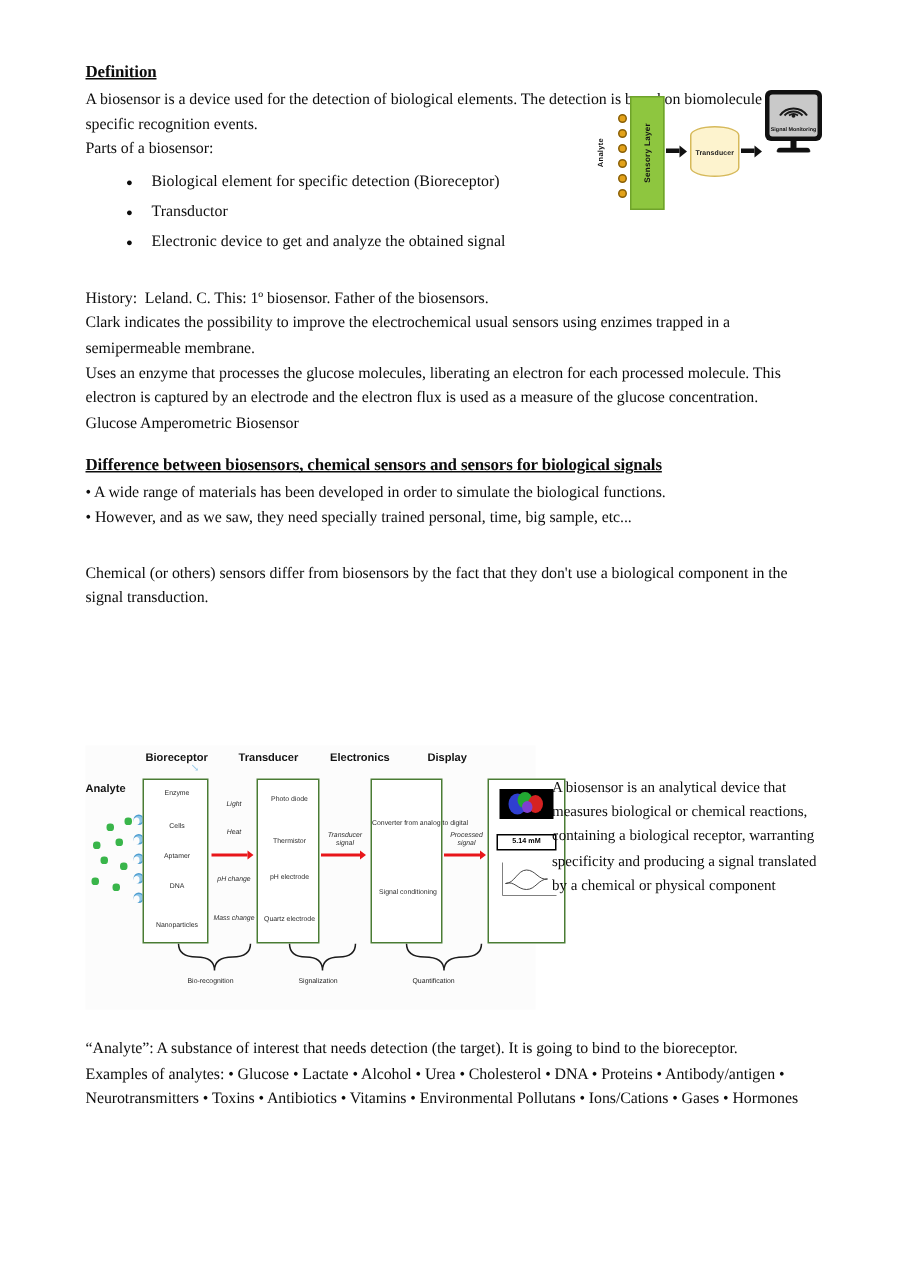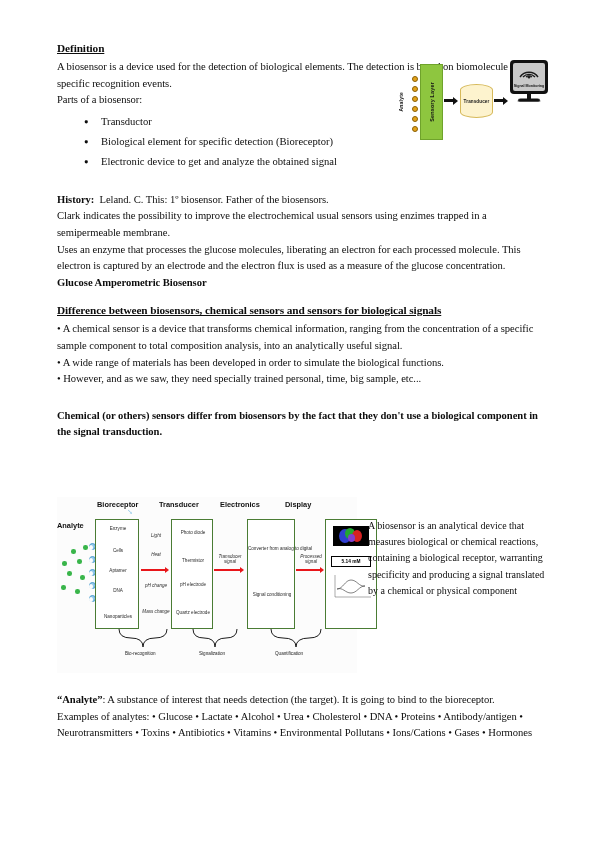--- a/index.html
+++ b/index.html
@@ -23,21 +23,21 @@
     margin:0 0 5px 0;
     letter-spacing:-0.1px;
   }
   p.body {
     font-size:10.6px;
     line-height:16.6px;
     margin:0;
     text-align:left;
     letter-spacing:-0.05px;
   }
-  .b { font-weight:bold; }
+  .b { font-weight:normal; }
 
   ul.bullets {
     margin:3px 0 0 0;
     padding:0 0 0 44px;
     list-style:none;
   }
   ul.bullets li {
     font-size:10.6px;
     line-height:20px;
     position:relative;
@@ -255,37 +255,36 @@
 
 <div class="page">
 
   <div class="content">
 
     <h2 class="sec">Definition</h2>
     <p class="body">A biosensor is a device used for the detection of biological elements. The detection is based on biomolecule specific recognition events.</p>
     <p class="body">Parts of a biosensor:</p>
 
     <ul class="bullets">
+      <li>Biological element for specific detection (Bioreceptor)</li>
       <li>Transductor</li>
-      <li>Biological element for specific detection (Bioreceptor)</li>
       <li>Electronic device to get and analyze the obtained signal</li>
     </ul>
 
     <div class="gap-l"></div>
 
     <p class="body"><span class="b">History:</span>&nbsp; <span>Leland. C. This: 1º biosensor. Father of the biosensors.</span></p>
     <p class="body">Clark indicates the possibility to improve the electrochemical usual sensors using enzimes trapped in a semipermeable membrane.</p>
 
     <p class="body">Uses an enzyme that processes the glucose molecules, liberating an electron for each processed molecule. This electron is captured by an electrode and the electron flux is used as a measure of the glucose concentration.</p>
     <p class="body b">Glucose Amperometric Biosensor</p>
 
     <div class="gap-m"></div>
 
     <h2 class="sec">Difference between biosensors, chemical sensors and sensors for biological signals</h2>
-    <p class="body">• A chemical sensor is a device that transforms chemical information, ranging from the concentration of a specific sample component to total composition analysis, into an analytically useful signal.</p>
     <p class="body"> • A wide range of materials has been developed in order to simulate the biological functions.</p>
     <p class="body"> • However, and as we saw, they need specially trained personal, time, big sample, etc...</p>
 
     <div class="gap-l"></div>
 
     <p class="body b">Chemical (or others) sensors differ from biosensors by the fact that they don't use a biological component in the signal transduction.</p>
   </div>
 
   <div class="fig-top">
 

